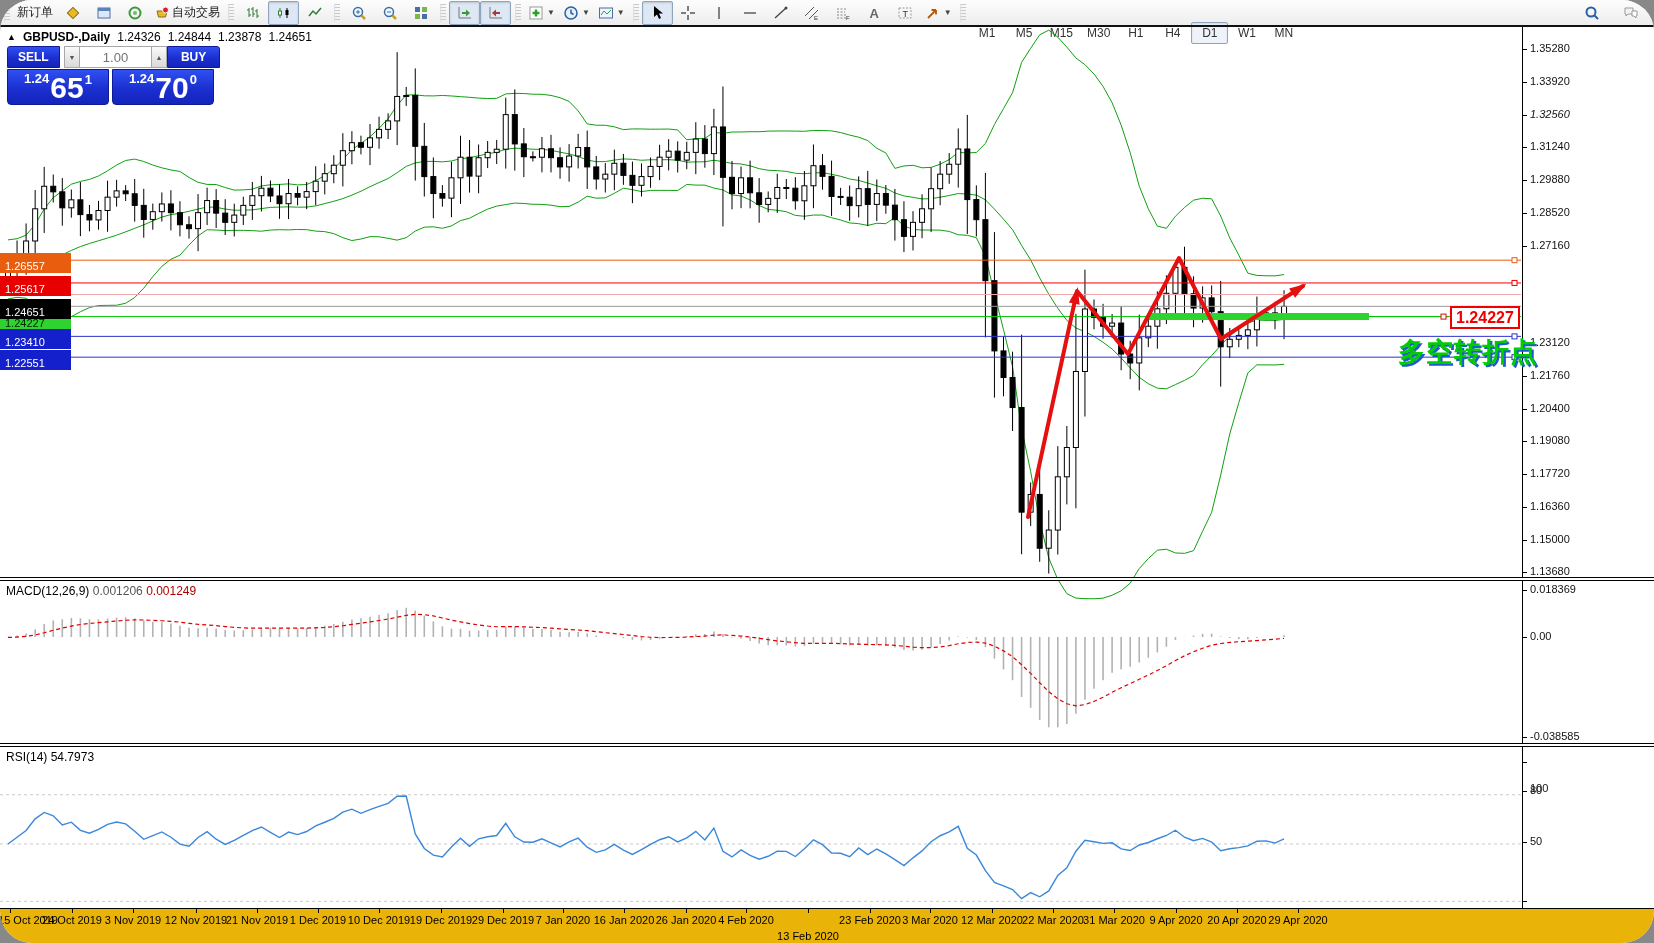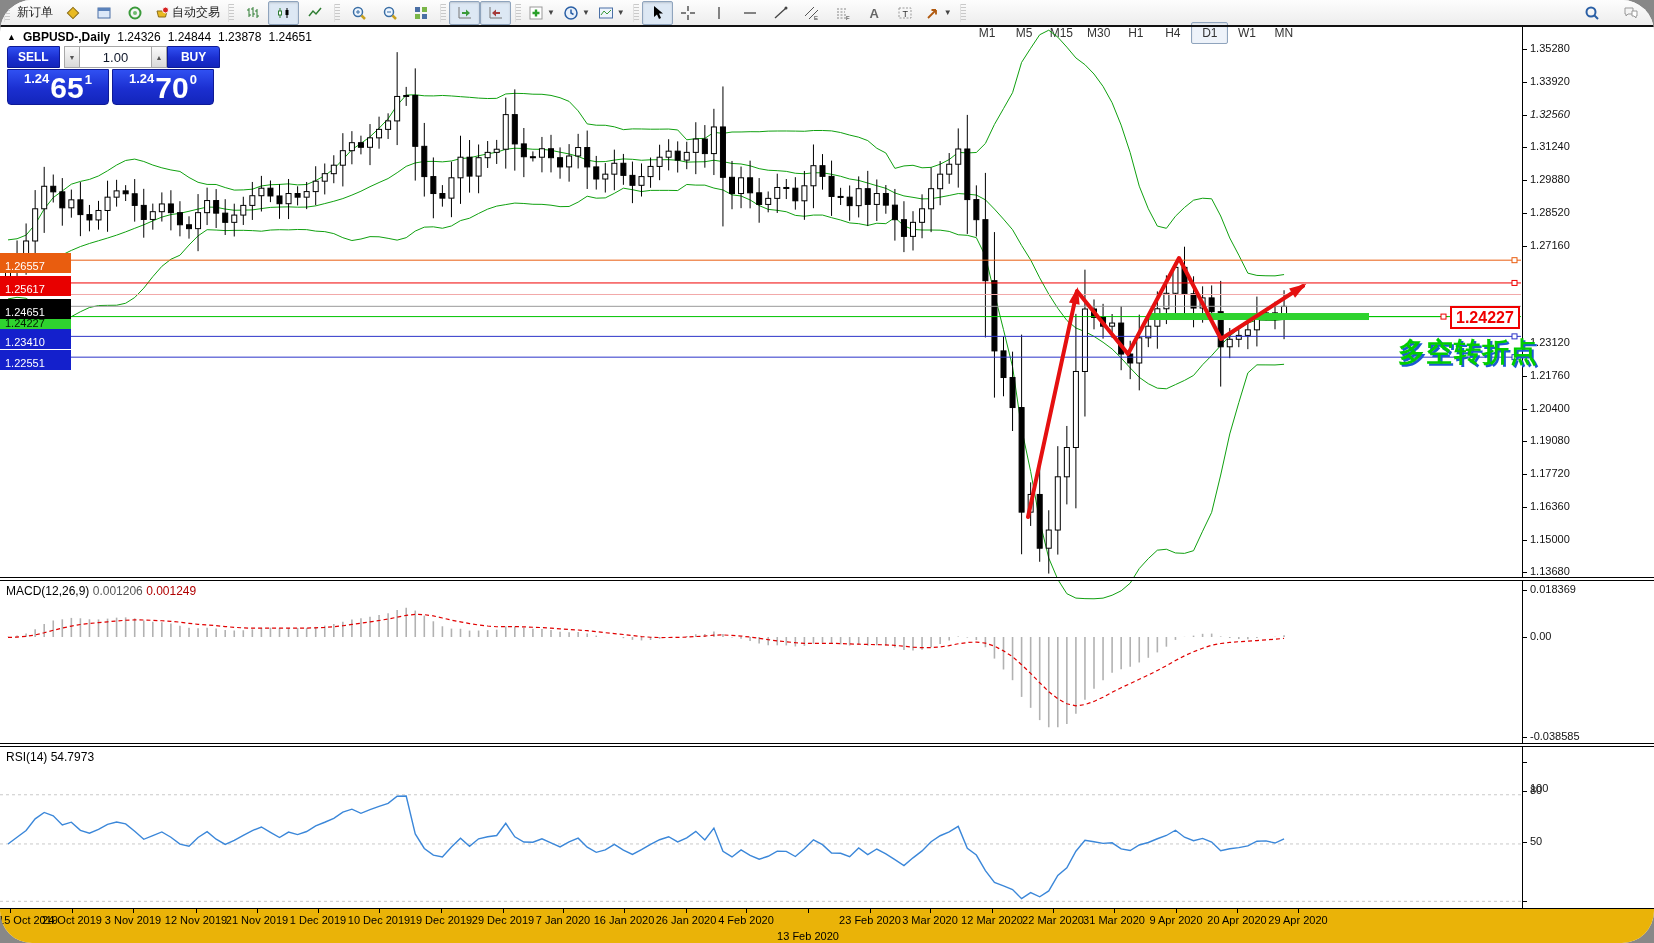--- a/index.html
+++ b/index.html
@@ -37,21 +37,21 @@
   .chead .tri{font-size:9px;}
   .panel{position:absolute;left:7px;top:46px;width:213px;}
   .row1{display:flex;height:22px;gap:0;}
   .bluebtn{background:linear-gradient(180deg,#3050f2,#1b2fd0 55%,#1325bb);color:#fff;border:1px solid #0e1a96;
      display:flex;align-items:center;justify-content:center;font-weight:bold;}
   .sellbtn{width:52px;border-radius:3px 0 0 0;font-size:12px;}
   .buybtn{width:52px;border-radius:0 3px 0 0;font-size:12px;margin-left:auto;}
   .spin{width:15px;background:linear-gradient(180deg,#fafafa,#d9d9d9);border:1px solid #a8a8a8;
      display:flex;align-items:center;justify-content:center;font-size:7px;color:#555;}
   .vol{width:72px;background:#fff;border-top:1px solid #a8a8a8;border-bottom:1px solid #a8a8a8;
-     display:flex;align-items:center;justify-content:center;font-size:13px;color:#0f172a;}
+     display:flex;align-items:center;justify-content:center;font-size:13px;color:#737373;}
   .row2{display:flex;gap:3px;margin-top:1px;}
   .bigbox{width:102px;height:36px;border-radius:0 0 4px 4px;display:flex;align-items:flex-end;justify-content:center;padding-bottom:2px;box-sizing:border-box;}
   .bigbox .small{font-size:13px;font-weight:bold;margin-bottom:16px;}
   .bigbox .big{font-size:30px;font-weight:bold;line-height:28px;margin:0 1px;}
   .bigbox .sup{font-size:13px;font-weight:bold;align-self:flex-start;margin-top:2px;}
   
   .indlbl{position:absolute;font-size:12px;color:#000;}
   .indlbl .v1{color:#555;} .indlbl .v2{color:#b00000;}
   
   .callout{position:absolute;left:1450px;top:310px;border:2px solid #f00000;background:#fff;

